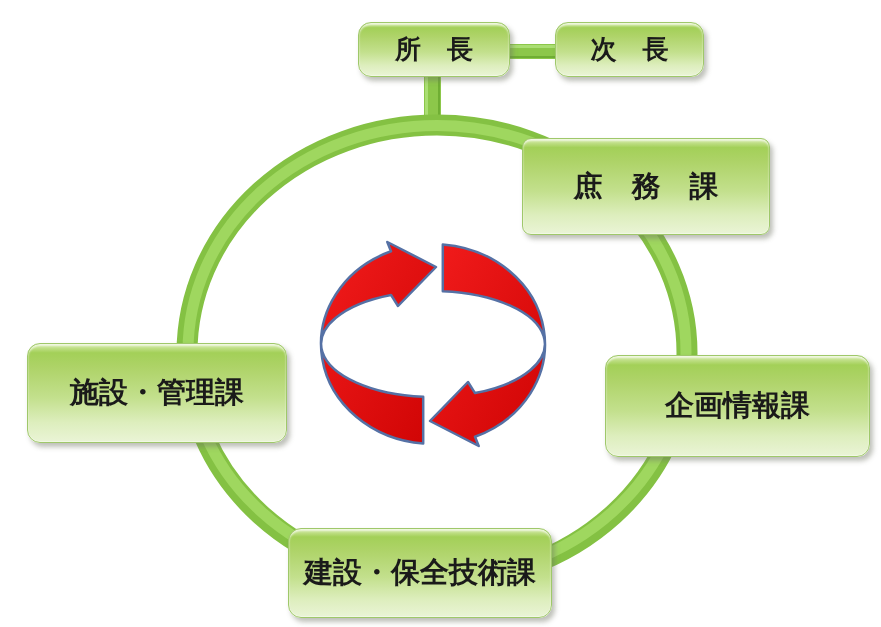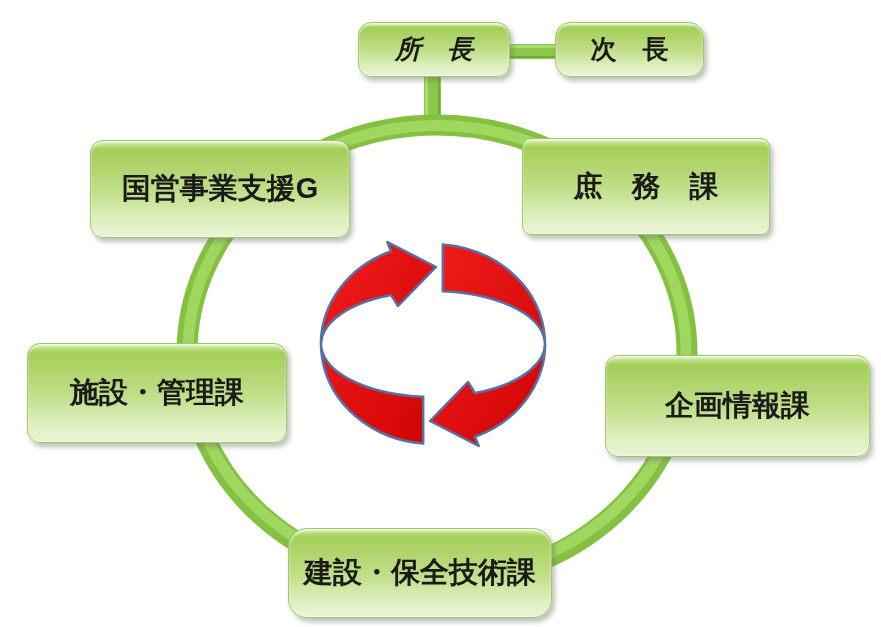--- a/index.html
+++ b/index.html
@@ -27,27 +27,27 @@
                inset 0 2px 2px rgba(255,255,255,.65),
                inset 0 -1px 1px rgba(255,255,255,.4);
     color:var(--text,#1a1a1a);
     font-weight:bold;
     white-space:nowrap;
     text-align:center;
   }
   .node.small{font-size:26px;}
   .node.big{font-size:29px;}
   
-  #n-director {left:358px;top:22px;width:150px;height:53px;font-style:italic;}
-  #n-deputy   {left:555px;top:22px;width:147px;height:53px;border-radius:15px;}
+  #n-director {left:358px;top:22px;width:150px;height:53px;}
+  #n-deputy   {left:555px;top:22px;width:147px;height:53px;}
   #n-support  {left:90px; top:140px;width:258px;height:96px;}
   #n-general  {left:522px;top:138px;width:246px;height:95px;border-radius:9px;}
   #n-facility {left:27px; top:343px;width:258px;height:98px;}
   #n-planning {left:605px;top:355px;width:263px;height:100px;}
-  #n-construct{left:288px;top:528px;width:262px;height:88px;border-radius:19px;}
+  #n-construct{left:288px;top:528px;width:262px;height:88px;}
 </style>
 </head>
 <body>
 
 <div class="stage">
 
   <svg width="881" height="627" viewBox="0 0 881 627">
     <defs>
       <linearGradient id="redGrad" x1="0" y1="0" x2="1" y2="1">
         <stop offset="0" stop-color="#f21c1c"></stop>
@@ -95,23 +95,20 @@
   </svg>
 
   <div class="node small" id="n-director">
     <span>所　長</span>
   </div>
 
   <div class="node small" id="n-deputy">
     <span>次　長</span>
   </div>
 
-  <div class="node big" id="n-support">
-    <span>国営事業支援G</span>
-  </div>
 
   <div class="node big" id="n-general">
     <span>庶　務　課</span>
   </div>
 
   <div class="node big" id="n-facility">
     <span>施設・管理課</span>
   </div>
 
   <div class="node big" id="n-planning">

